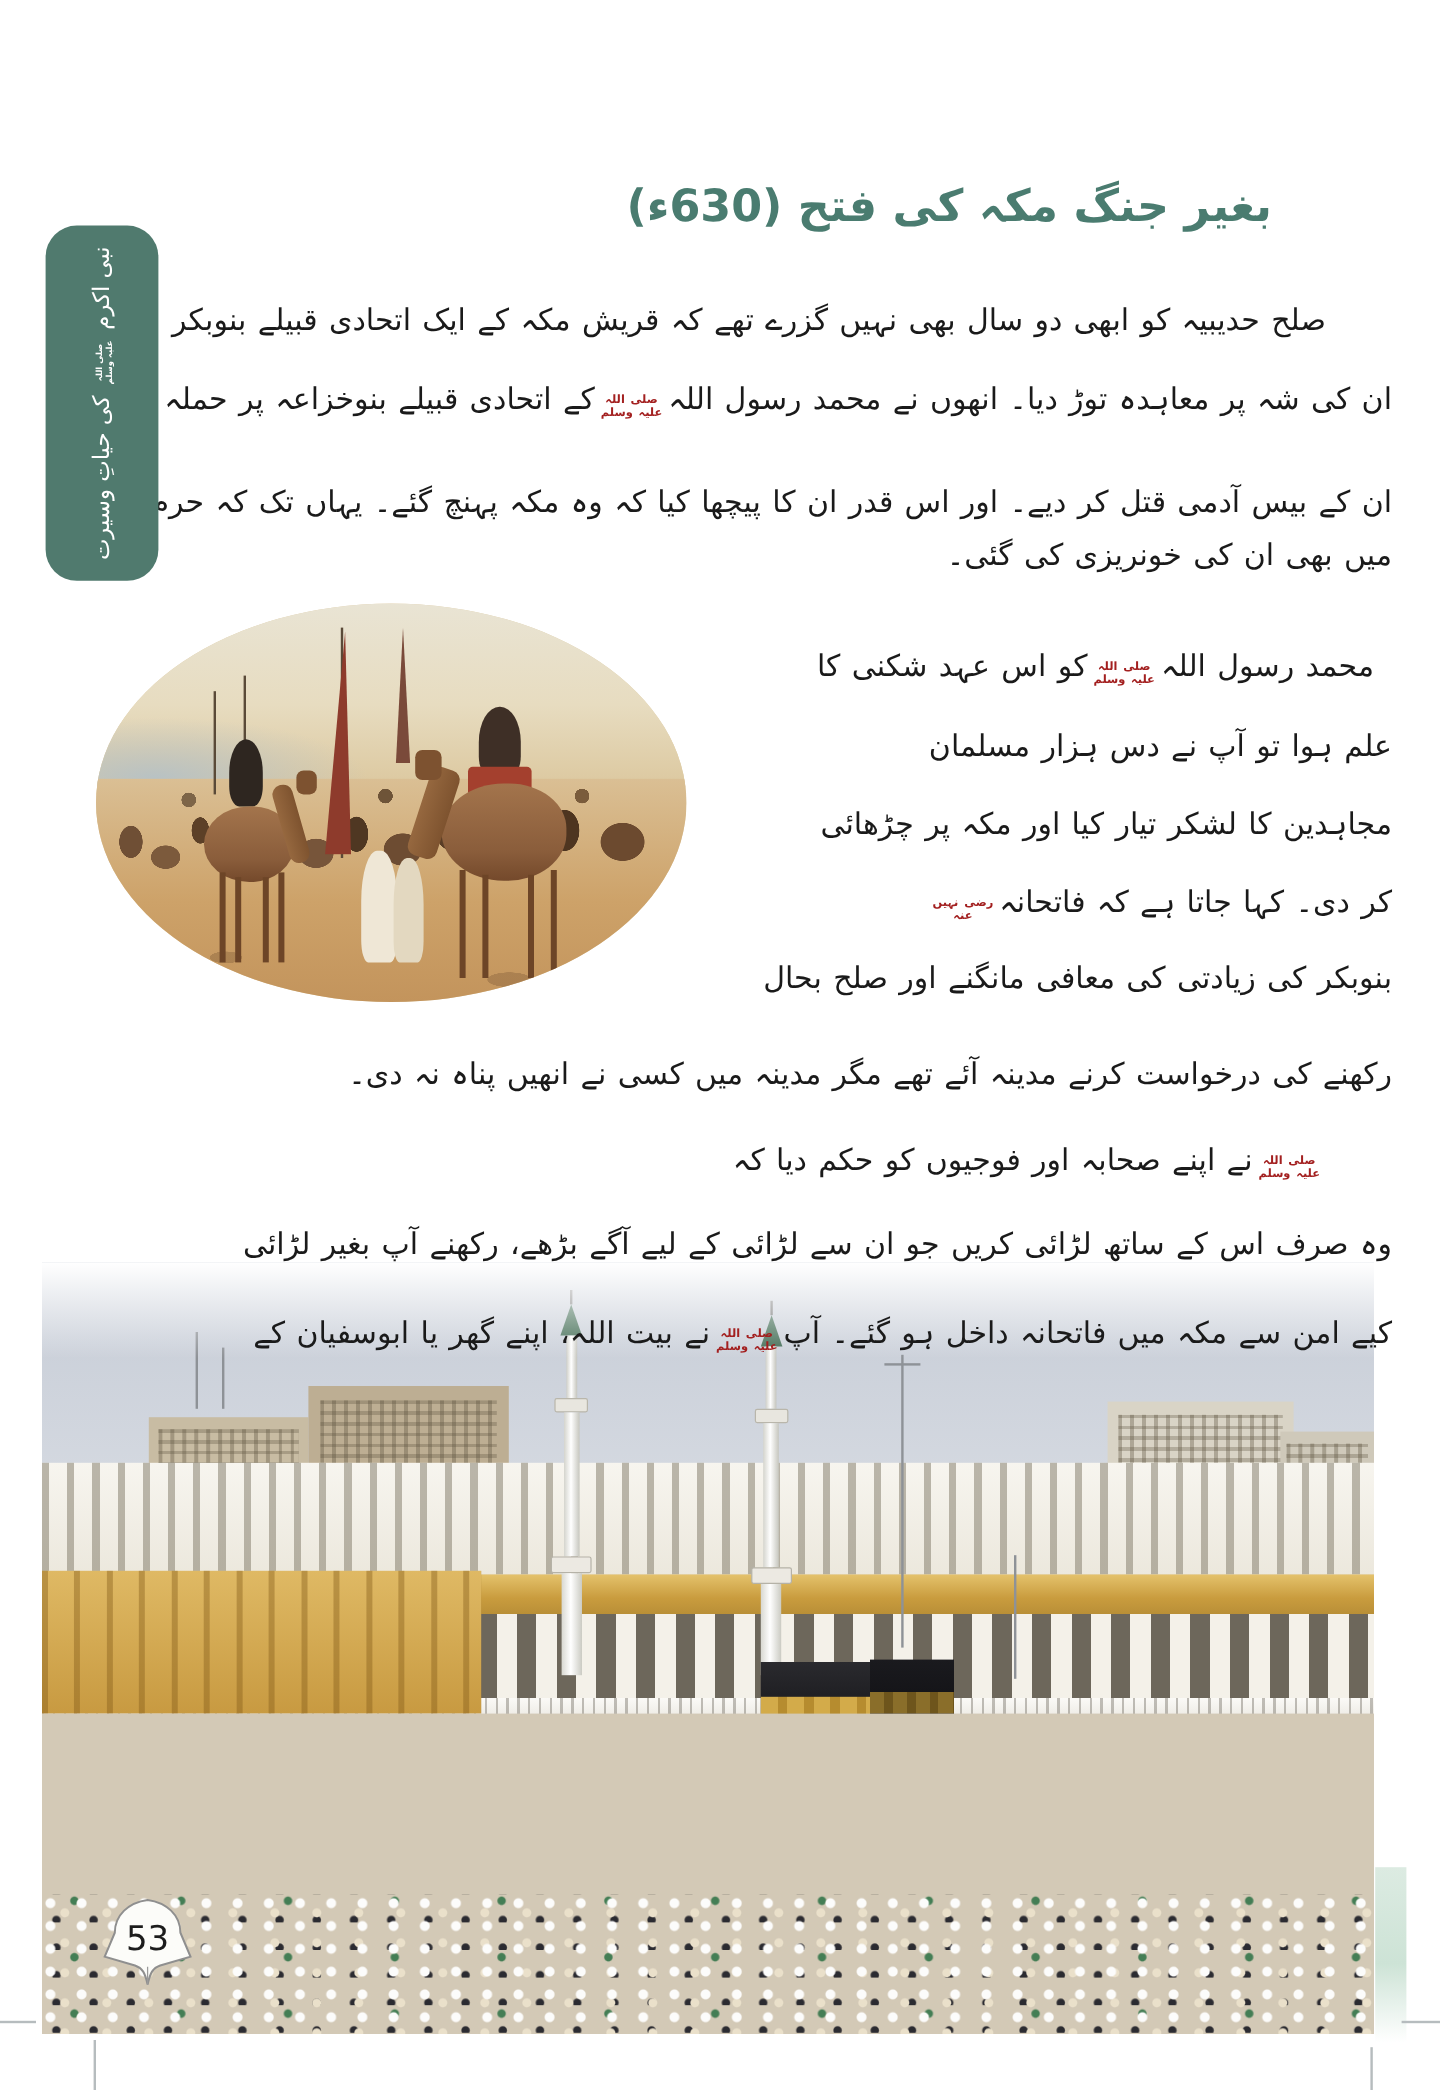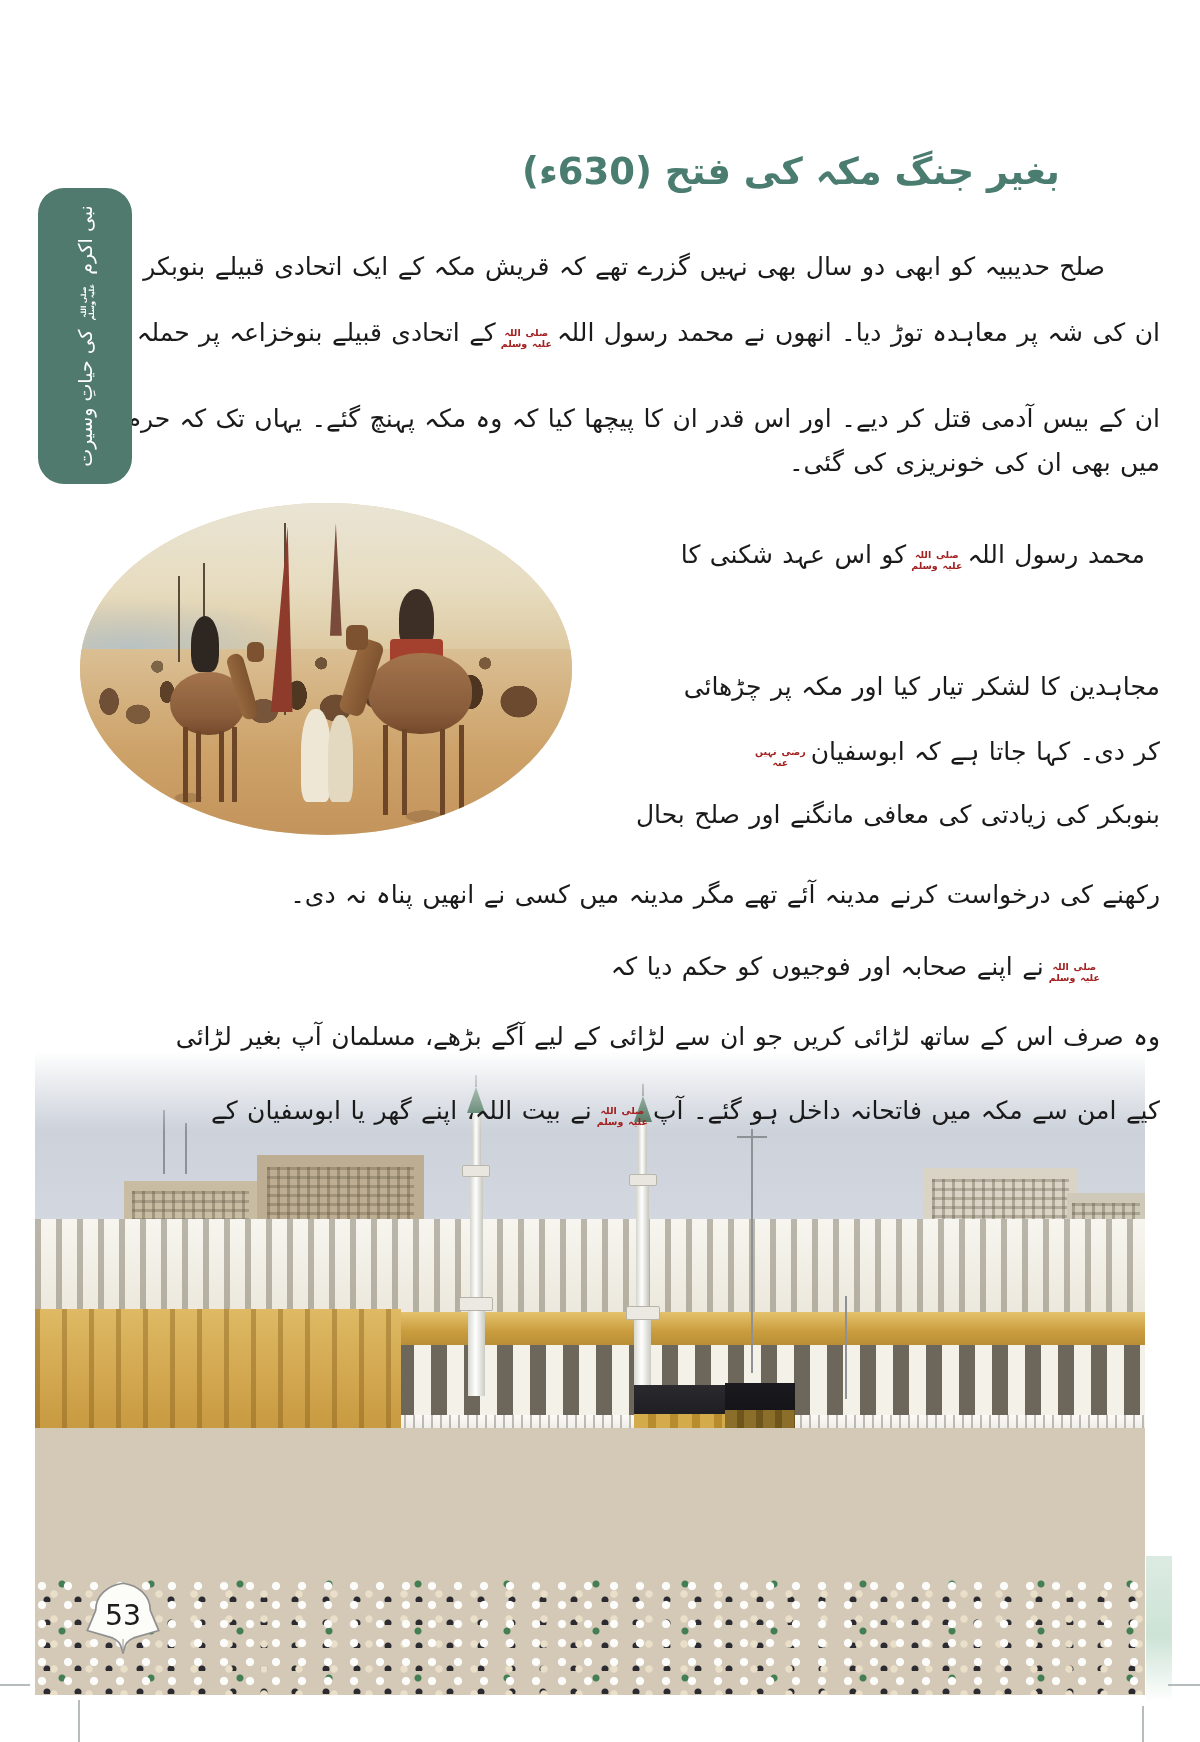--- a/index.html
+++ b/index.html
@@ -180,31 +180,32 @@
   <div class="bl ind" style="top:252px"><span>صلح حدیبیہ کو ابھی دو سال بھی نہیں گزرے تھے کہ قریش مکہ کے ایک اتحادی قبیلے بنوبکر نے</span></div>
   <div class="bl" style="top:318px">
     <span>ان کی شہ پر معاہدہ توڑ دیا۔ انھوں نے محمد رسول اللہ</span><span class="hon"><span class="hl">صلی اللہ</span><span class="hl">علیہ وسلم</span></span><span>کے اتحادی قبیلے بنوخزاعہ پر حملہ کر کے</span>
   </div>
   <div class="bl" style="top:404px"><span>ان کے بیس آدمی قتل کر دیے۔ اور اس قدر ان کا پیچھا کیا کہ وہ مکہ پہنچ گئے۔ یہاں تک کہ حرم</span></div>
   <div class="bl" style="top:448px"><span>میں بھی ان کی خونریزی کی گئی۔</span></div>
 
   <div class="bl ind2" style="top:540px">
     <span>محمد رسول اللہ</span><span class="hon"><span class="hl">صلی اللہ</span><span class="hl">علیہ وسلم</span></span><span>کو اس عہد شکنی کا</span>
   </div>
+  <div class="bl" style="top:607px"><span>علم ہوا تو آپ نے دس ہزار مسلمان</span></div>
   <div class="bl" style="top:672px"><span>مجاہدین کا لشکر تیار کیا اور مکہ پر چڑھائی</span></div>
   <div class="bl" style="top:737px">
-    <span>کر دی۔ کہا جاتا ہے کہ ابوسفیان</span><span class="hon"><span class="hl">رضی نہیں</span><span class="hl">عنہ</span></span>
+    <span>کر دی۔ کہا جاتا ہے کہ فاتحانہ</span><span class="hon"><span class="hl">رضی نہیں</span><span class="hl">عنہ</span></span>
   </div>
   <div class="bl" style="top:880px"><span>رکھنے کی درخواست کرنے مدینہ آئے تھے مگر مدینہ میں کسی نے انھیں پناہ نہ دی۔</span></div>
   <div class="bl" style="top:800px"><span>بنوبکر کی زیادتی کی معافی مانگنے اور صلح بحال</span></div>
 
   <div class="bl ind" style="top:952px">
     <span class="hon"><span class="hl">صلی اللہ</span><span class="hl">علیہ وسلم</span></span><span>نے اپنے صحابہ اور فوجیوں کو حکم دیا کہ</span>
   </div>
-  <div class="bl" style="top:1022px"><span>وہ صرف اس کے ساتھ لڑائی کریں جو ان سے لڑائی کے لیے آگے بڑھے، مسلمان آپ بغیر لڑائی</span></div>
+  <div class="bl" style="top:1022px"><span>وہ صرف اس کے ساتھ لڑائی کریں جو ان سے لڑائی کے لیے آگے بڑھے، رکھنے آپ بغیر لڑائی</span></div>
   <div class="bl" style="top:1096px">
     <span>کیے امن سے مکہ میں فاتحانہ داخل ہو گئے۔ آپ</span><span class="hon"><span class="hl">صلی اللہ</span><span class="hl">علیہ وسلم</span></span><span>نے بیت اللہ، اپنے گھر یا ابوسفیان کے</span>
   </div>
 
   <div class="oval">
     <div class="ov-sky"></div>
     <div class="ov-sand"></div>
     <div class="ov-caravan"></div>
     <div class="ov-pole" style="left:41.5%;top:6%;height:58%;"></div>
     <div class="ov-flag"></div>

